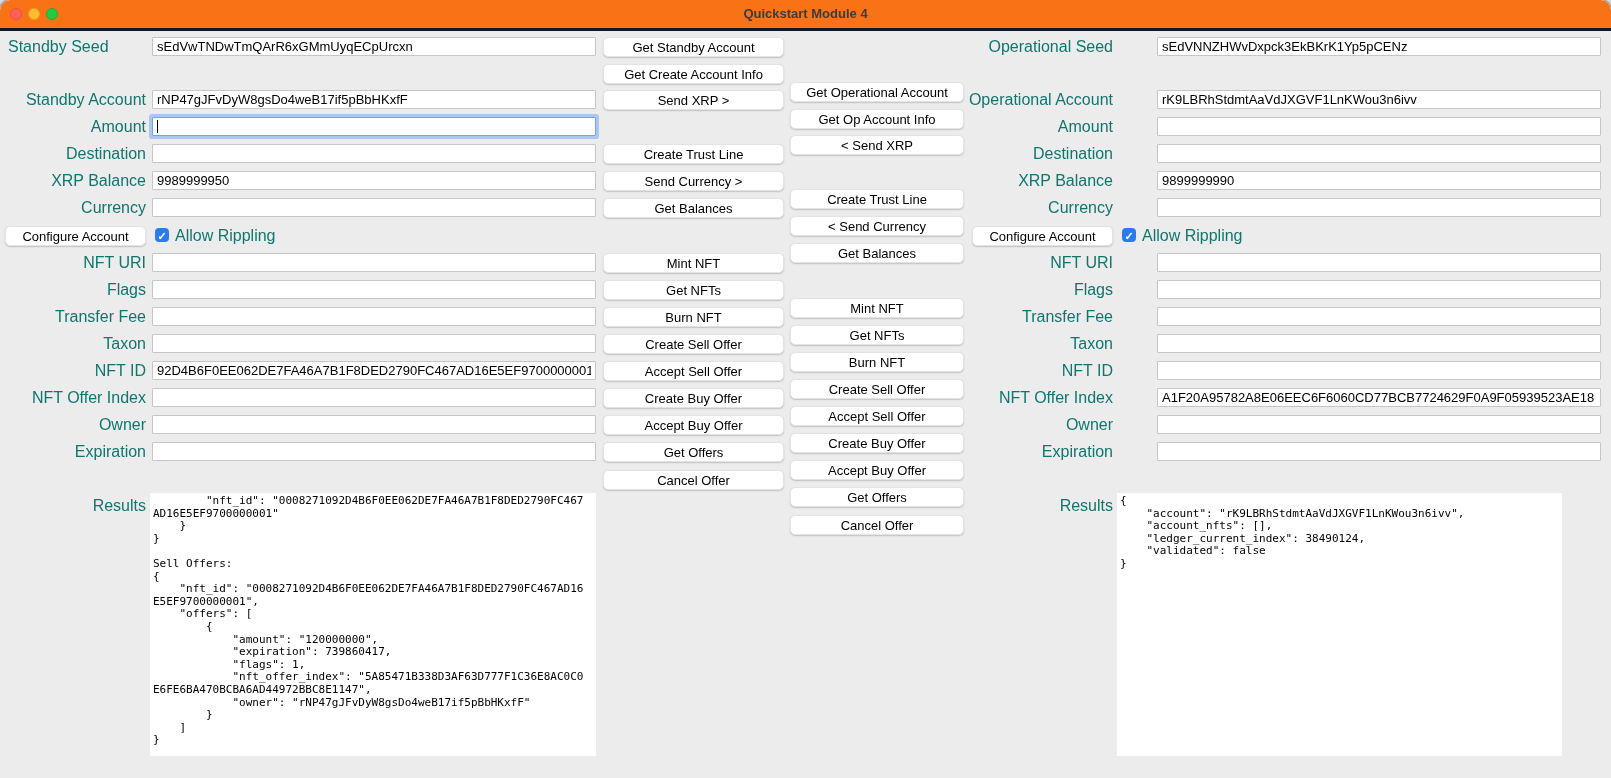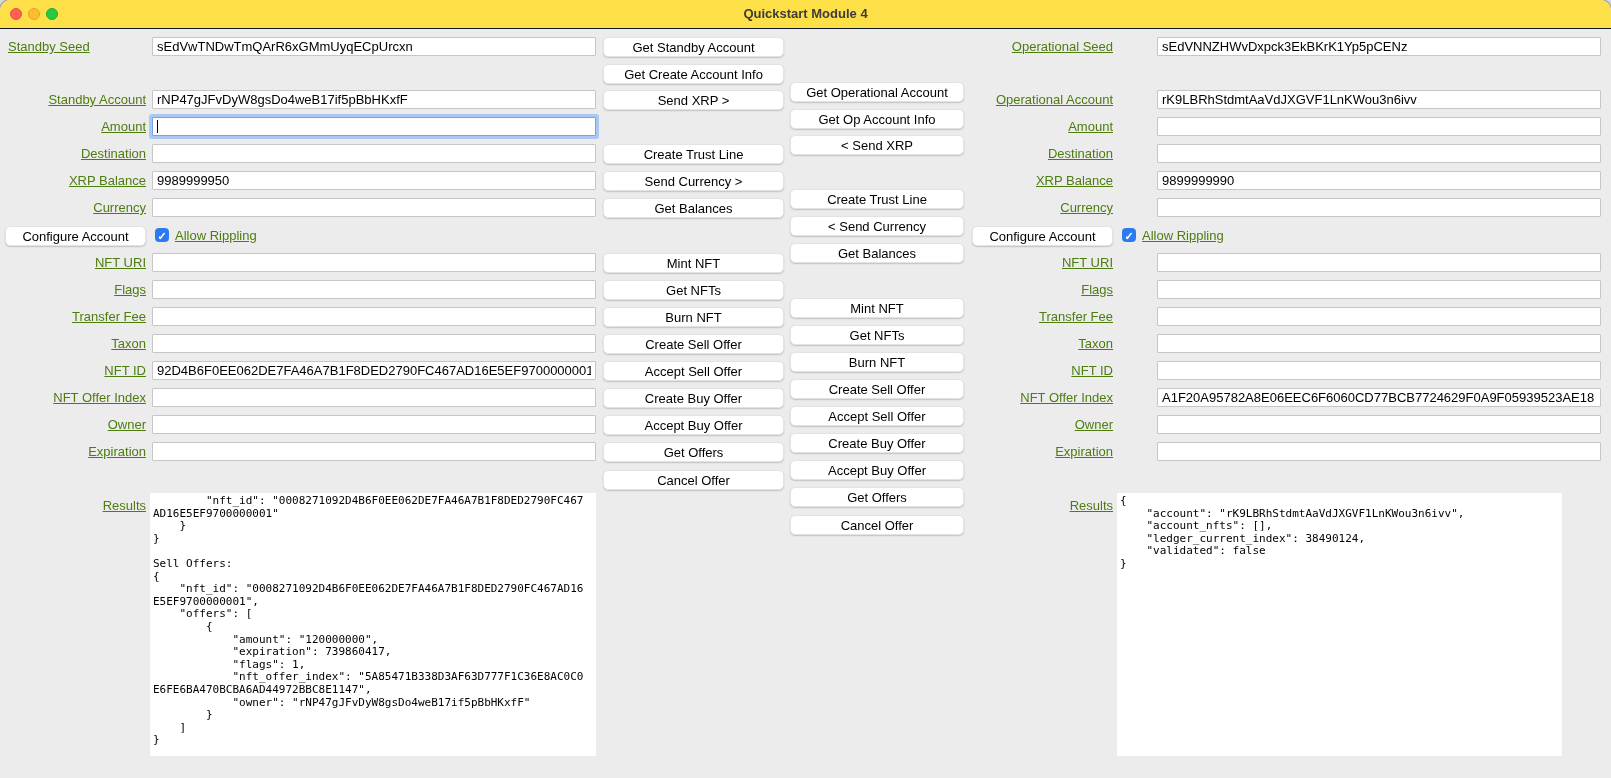--- a/index.html
+++ b/index.html
@@ -1,39 +1,39 @@
 <!DOCTYPE html>
 <html><head>
 <meta charset="utf-8">
 <style>
   html,body{margin:0;padding:0;background:#d8d8d8;font-family:"Liberation Sans",sans-serif;}
   .window{position:relative;width:1611px;height:778px;background:#ececec;overflow:hidden;
           border-radius:10px 10px 0 0;box-shadow:0 0 0 1px rgba(0,0,0,.28);}
   
-  .titlebar{position:absolute;top:0;left:0;right:0;height:28px;background:#fde047;
-            border-bottom:1px solid #0f172a;border-radius:10px 10px 0 0;}
+  .titlebar{position:absolute;top:0;left:0;right:0;height:28px;background:#f97316;
+            border-bottom:3px solid #0f172a;border-radius:10px 10px 0 0;}
   .title{position:absolute;inset:0;line-height:28px;text-align:center;font-size:13px;
          font-weight:bold;color:#3f3b3a;}
   .light{position:absolute;top:8px;width:12px;height:12px;border-radius:50%;box-sizing:border-box;}
   .light.red{left:10px;background:#ff5f57;border:1px solid #ec4f46;}
   .light.yellow{left:28px;background:#febc2e;border:1px solid #e2a424;}
   .light.green{left:46px;background:#28c840;border:1px solid #1faf36;}
   
   .c-label-l{left:0;width:146px;text-align:right;}
   .c-field-l{left:152px;width:444px;}
   .c-btn1{left:603px;width:181px;}
   .c-btn2{left:790px;width:174px;margin-top:45px;}
   .c-label-r{left:966px;width:147px;text-align:right;}
   .c-field-r{left:1117px;width:444px;margin-left:40px;}
   
   .r1{top:37px}.r2{top:64px}.r3{top:90px}.r4{top:117px}.r5{top:144px}.r6{top:171px}
   .r7{top:198px}.r8{top:226px}.r9{top:253px}.r10{top:280px}.r11{top:307px}.r12{top:334px}
   .r13{top:361px}.r14{top:388px}.r15{top:415px}.r16{top:442px}.r17{top:470px}
   
-  .lbl{position:absolute;height:19px;line-height:19px;font-size:13px;color:#4d7c0f;white-space:nowrap;text-decoration:underline;}
+  .lbl{position:absolute;height:19px;line-height:19px;font-size:16px;color:#0f766e;white-space:nowrap;}
   .lbl.align-left{text-align:left;padding-left:8px;box-sizing:border-box;}
   .tfield{position:absolute;height:19px;box-sizing:border-box;border:1px solid #c6c6c6;
           background:#fff;font-family:"Liberation Sans",sans-serif;font-size:13px;color:#000;
           padding:8px 4px;border-radius:1px;outline:none;}
   .tfield.focused{border:1px solid #74a3ee;box-shadow:0 0 0 3px #a9c8f3;}
   .caret{position:absolute;left:157px;top:120px;width:1px;height:13px;background:#000;}
   .mbtn{position:absolute;height:20px;box-sizing:border-box;background:#fff;
         border:1px solid #e3e3e3;border-radius:5px;font-family:"Liberation Sans",sans-serif;
         font-size:13px;color:#000;text-align:center;padding:0;
         box-shadow:0 1px 1.5px rgba(0,0,0,.18);cursor:default;}

